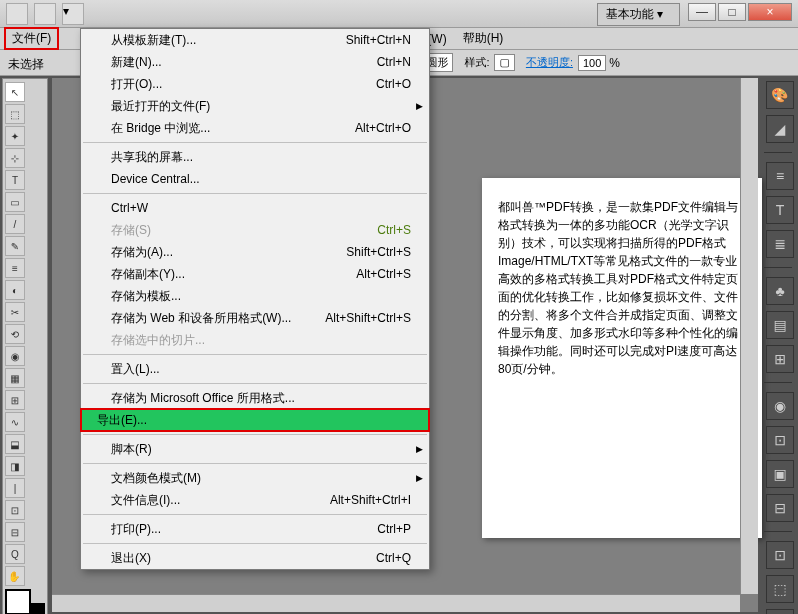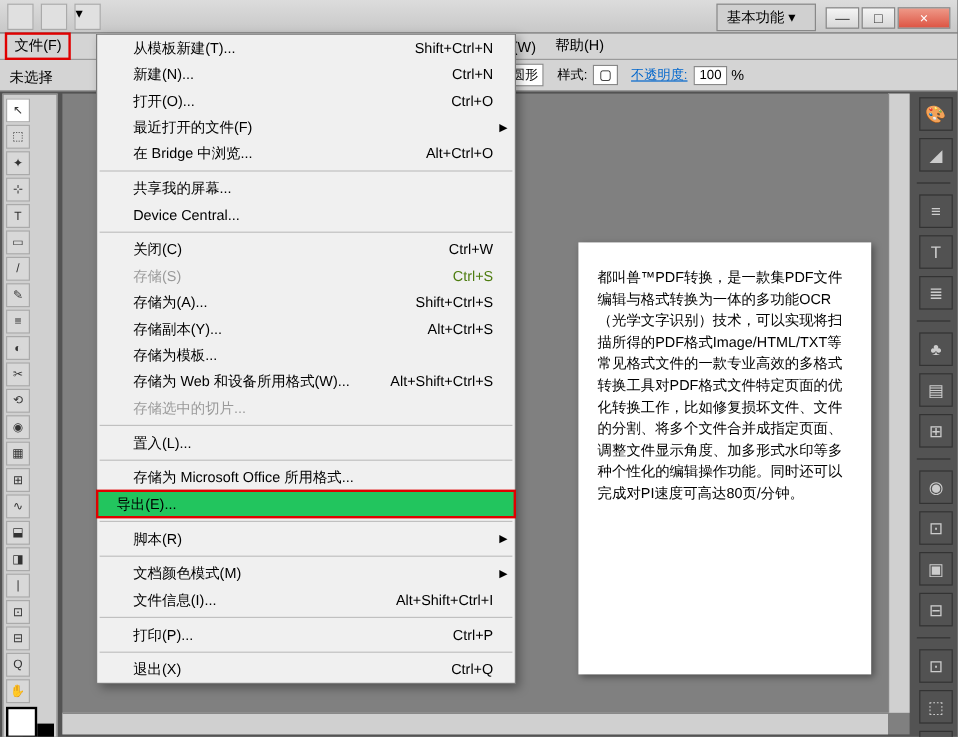--- a/index.html
+++ b/index.html
@@ -1,19 +1,19 @@
 <!DOCTYPE html>
 <html><head>
 <meta charset="utf-8">
 <style>
 *{margin:0;padding:0;box-sizing:border-box;font-family:"Microsoft YaHei",SimSun,Arial,sans-serif;font-size:12px;}
 body{width:798px;height:614px;background:#808080;overflow:hidden;position:relative;}
 .app{width:798px;height:614px;background:#535353;position:relative;}
 
-.winbar{position:absolute;top:3px;right:6px;display:flex;align-items:center;}
+.winbar{position:absolute;top:3px;right:6px;display:flex;align-items:flex-start;}
 .workspace-dd{background:#d0d0d0;border:1px solid #888;padding:2px 16px 2px 8px;color:#000;margin-right:6px;}
 .wbtn{width:28px;height:18px;border:1px solid #888;margin-left:2px;display:flex;align-items:center;justify-content:center;color:#333;background:linear-gradient(#f5f5f5,#d8d8d8);}
 .wbtn.close{background:linear-gradient(#e98,#d54);color:#fff;width:44px;}
 
 .topbar{height:28px;background:linear-gradient(#dcdcdc,#c8c8c8);display:flex;align-items:center;padding-left:6px;border-bottom:1px solid #9a9a9a;}
 .tbicon{width:22px;height:22px;margin-right:6px;background:#e0e0e0;border:1px solid #aaa;}
 
 .menubar{height:22px;background:#d4d4d4;display:flex;align-items:center;padding-left:4px;border-bottom:1px solid #9a9a9a;}
 .menuitem{padding:2px 8px;color:#000;}
 .menuitem.file{border:2px solid #e00000;padding:1px 6px;}
@@ -28,21 +28,21 @@
 .tool.sel{background:#fff;}
 .swatch{width:40px;height:40px;margin:2px auto;position:relative;}
 .sw-f{position:absolute;width:26px;height:26px;background:#fff;border:2px solid #000;top:0;left:0;}
 .sw-b{position:absolute;width:26px;height:26px;background:#000;bottom:0;right:0;}
 
 .rpanels{position:absolute;right:2px;top:78px;width:32px;display:flex;flex-direction:column;}
 .rpanel{width:28px;height:28px;margin:3px auto;background:#525252;border:1px solid #333;display:flex;align-items:center;justify-content:center;color:#ccc;font-size:14px;}
 .rpanel.sep{height:0;border:none;border-top:1px solid #333;margin:6px 0;}
 
 .canvas{position:absolute;left:52px;right:40px;top:78px;bottom:2px;background:#808080;}
-.paper{position:absolute;left:430px;top:100px;width:244px;height:360px;background:#fff;box-shadow:2px 2px 6px rgba(0,0,0,0.4);margin-top:24px;}
+.paper{position:absolute;left:430px;top:100px;width:280px;height:360px;background:#fff;box-shadow:2px 2px 6px rgba(0,0,0,0.4);}
 .paper-text{padding:20px 16px;font-size:12px;color:#000;line-height:1.5;}
 .scrollbar-v{position:absolute;right:0;top:0;bottom:18px;width:18px;background:#d0d0d0;border-left:1px solid #888;}
 .scrollbar-h{position:absolute;bottom:0;left:0;right:18px;height:18px;background:#d0d0d0;border-top:1px solid #888;}
 
 .ddmenu{position:absolute;left:80px;top:28px;width:350px;background:#f0f0f0;border:1px solid #7a7a7a;box-shadow:3px 3px 8px rgba(0,0,0,0.35);z-index:100;}
 .dd-row{display:flex;align-items:center;height:22px;padding:0 18px 0 30px;color:#000;position:relative;}
 .dd-row.dis{color:#9a9a9a;}
 .dd-row.hover{background:#22c55e;padding-left:16px;}
 .dd-row.hl{outline:2px solid #e00000;outline-offset:-1px;}
 .dd-label{flex:1;}
@@ -173,21 +173,20 @@
       </div>
       <div class="dd-sep"></div>
       <div class="dd-row">
         <span class="dd-label">共享我的屏幕...</span>
       </div>
       <div class="dd-row">
         <span class="dd-label">Device Central...</span>
       </div>
       <div class="dd-sep"></div>
       <div class="dd-row">
-        <span class="dd-label">关闭(C)</span>
         <span class="dd-accel">Ctrl+W</span>
       </div>
       <div class="dd-row dis">
         <span class="dd-label">存储(S)</span>
         <span class="dd-accel">Ctrl+S</span>
       </div>
       <div class="dd-row">
         <span class="dd-label">存储为(A)...</span>
         <span class="dd-accel">Shift+Ctrl+S</span>
       </div>

